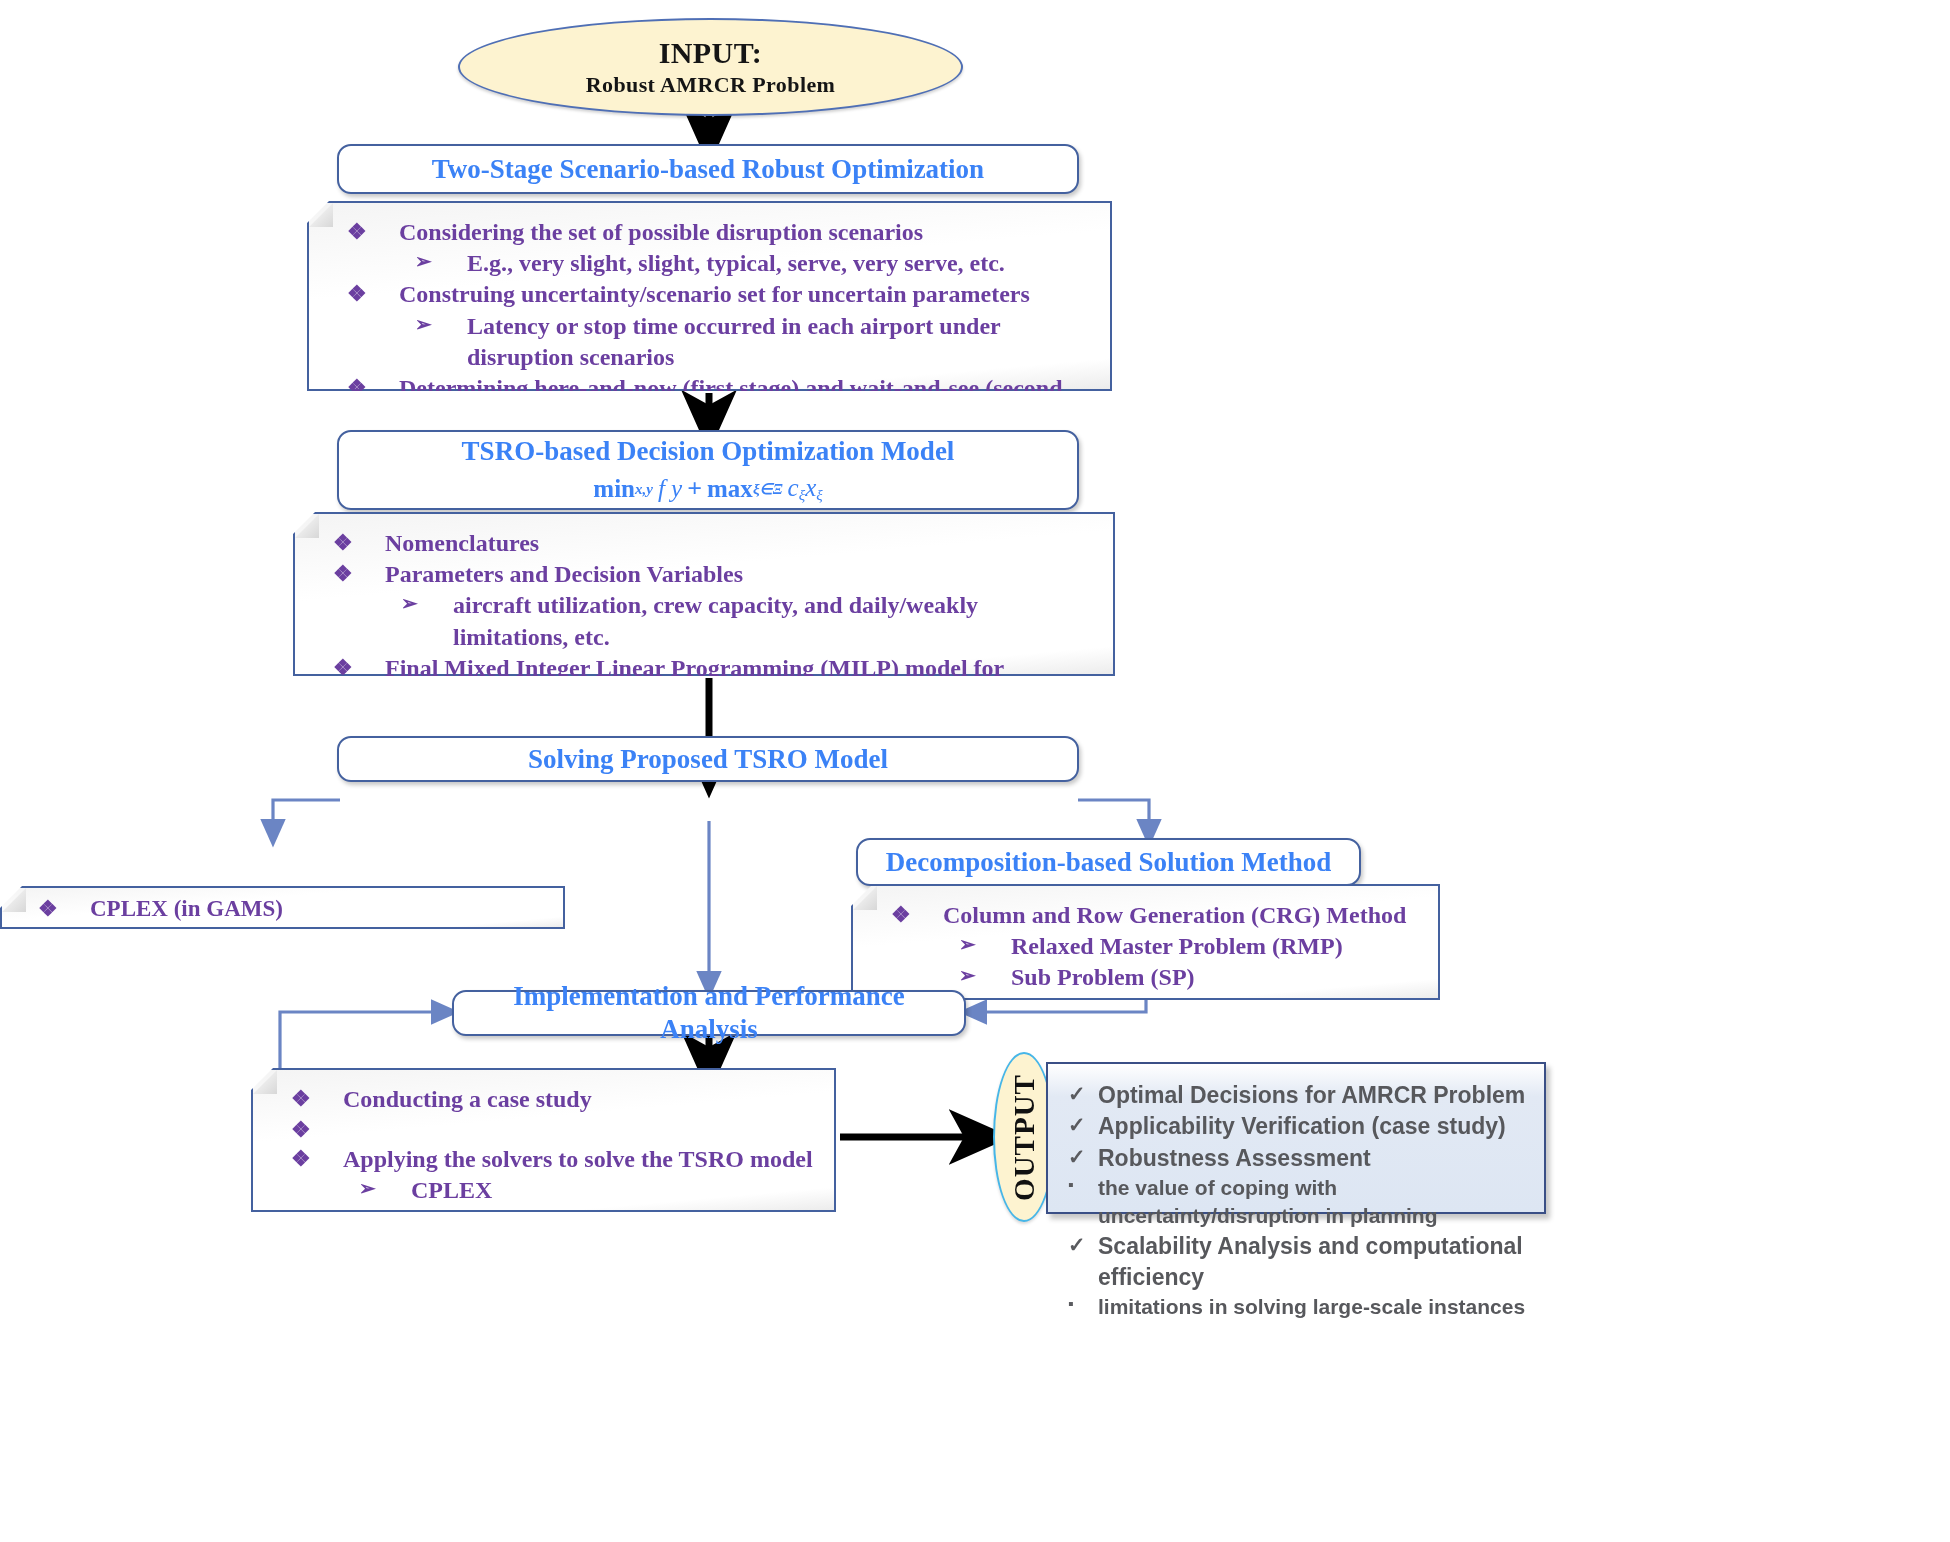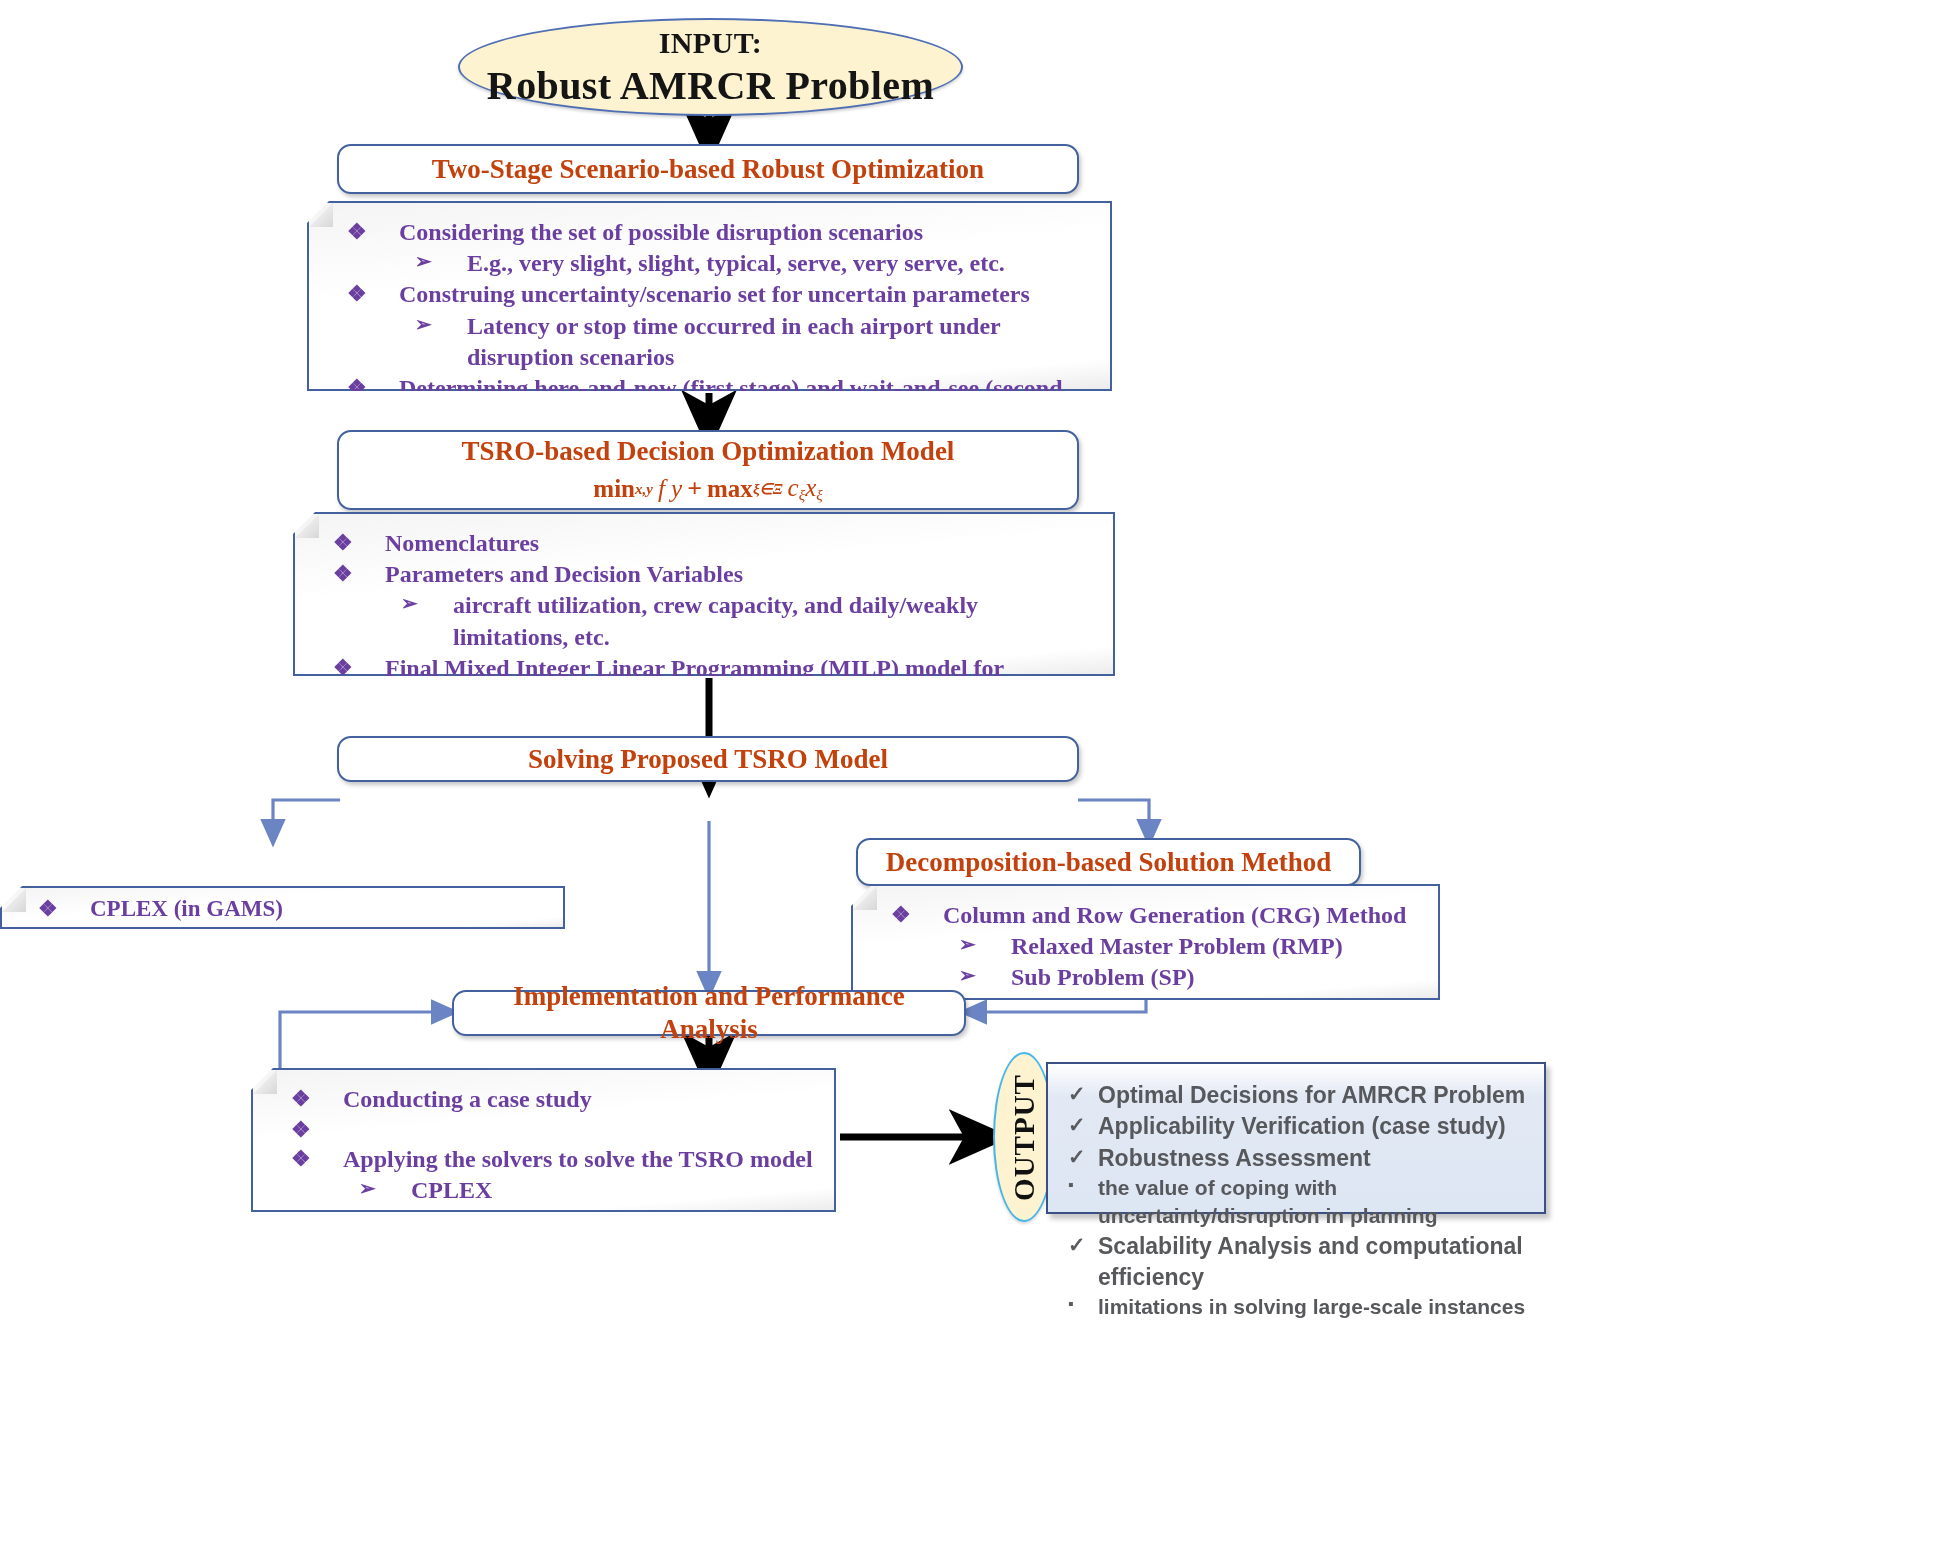--- a/index.html
+++ b/index.html
@@ -34,32 +34,32 @@
     display: flex;
     flex-direction: column;
     align-items: center;
     justify-content: center;
     text-align: center;
     color: #151515;
     font-weight: bold;
     box-shadow: 0 2px 3px rgba(0,0,0,.18);
   }
   .ellipse .l1 { font-size: 30px; letter-spacing: .4px; }
-  .ellipse .l2 { font-size: 40px; letter-spacing: .4px; margin-top: 2px; }
+  .ellipse .l2 { font-size: 22px; letter-spacing: .4px; margin-top: 2px; }
 
   
   .hbox {
     background: #ffffff;
     border: 2.5px solid #44619f;
     border-radius: 14px;
     display: flex;
     align-items: center;
     justify-content: center;
     text-align: center;
-    color: #c2410c;
+    color: #3b82f6;
     font-weight: bold;
     font-size: 27px;
     box-shadow: 2px 3px 4px rgba(0,0,0,.22);
     padding: 0 18px;
     flex-direction: column;
     line-height: 1.22;
   }
   .hbox .formula {
     font-size: 26px;
     font-weight: bold;

